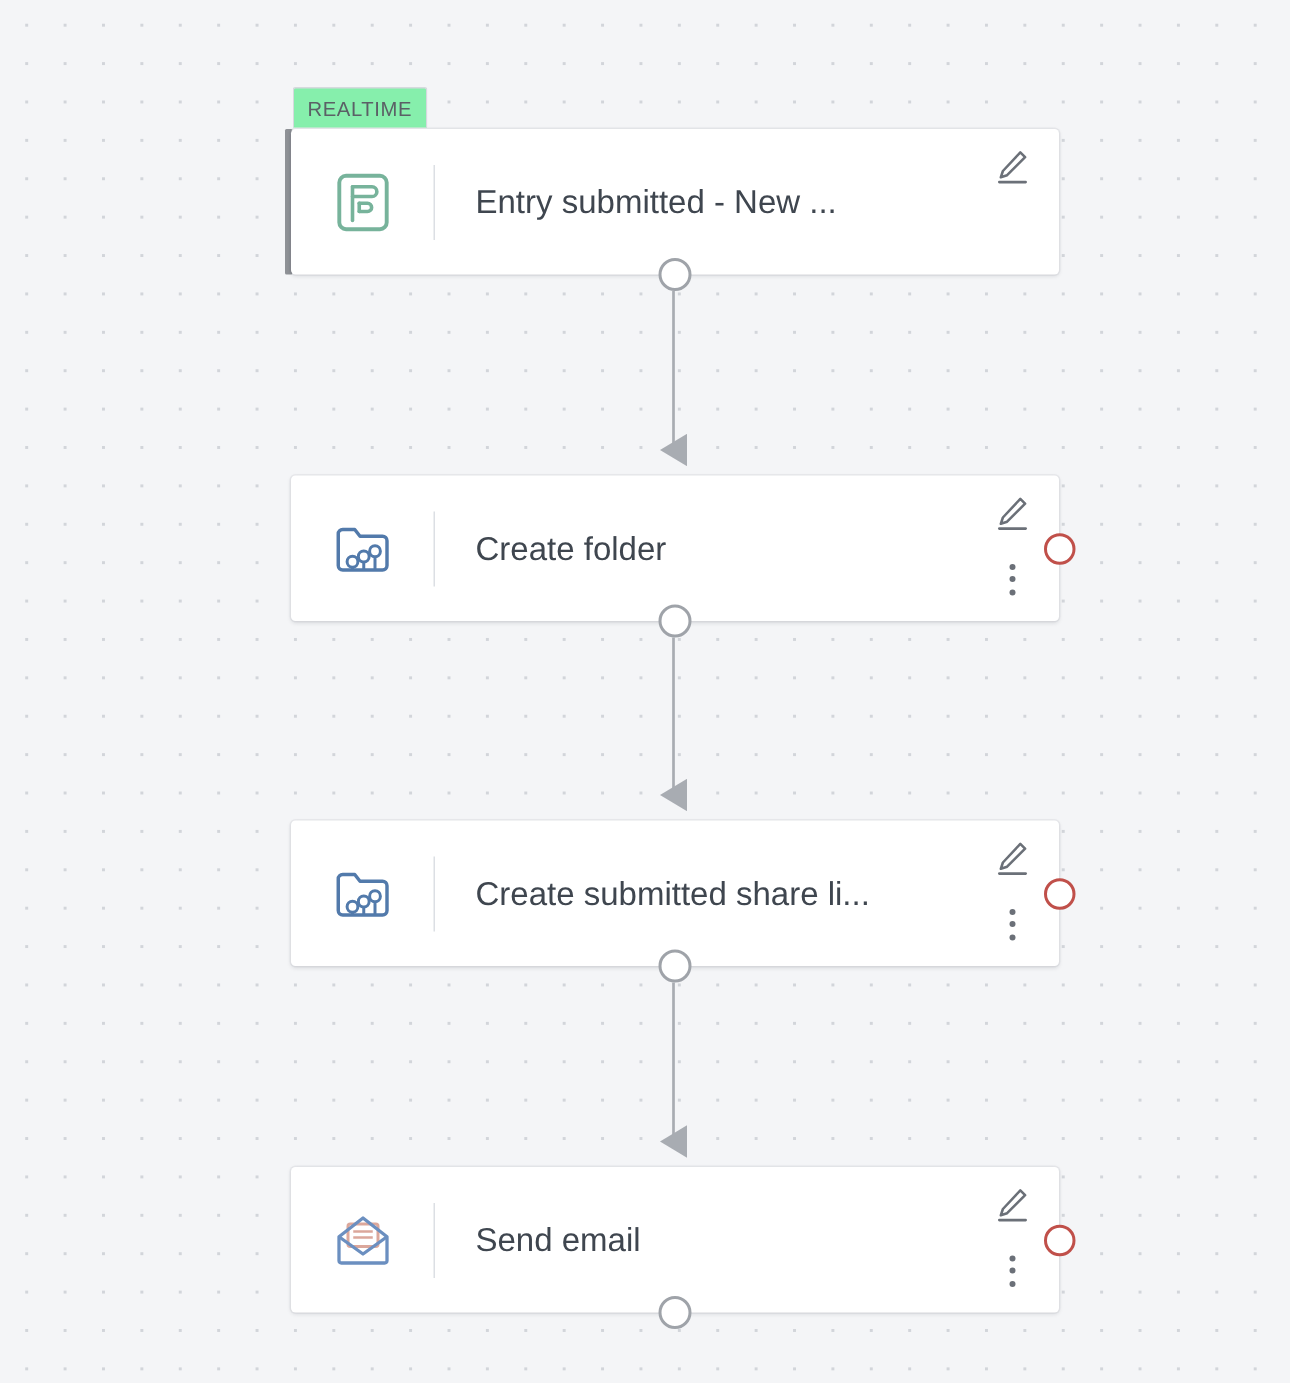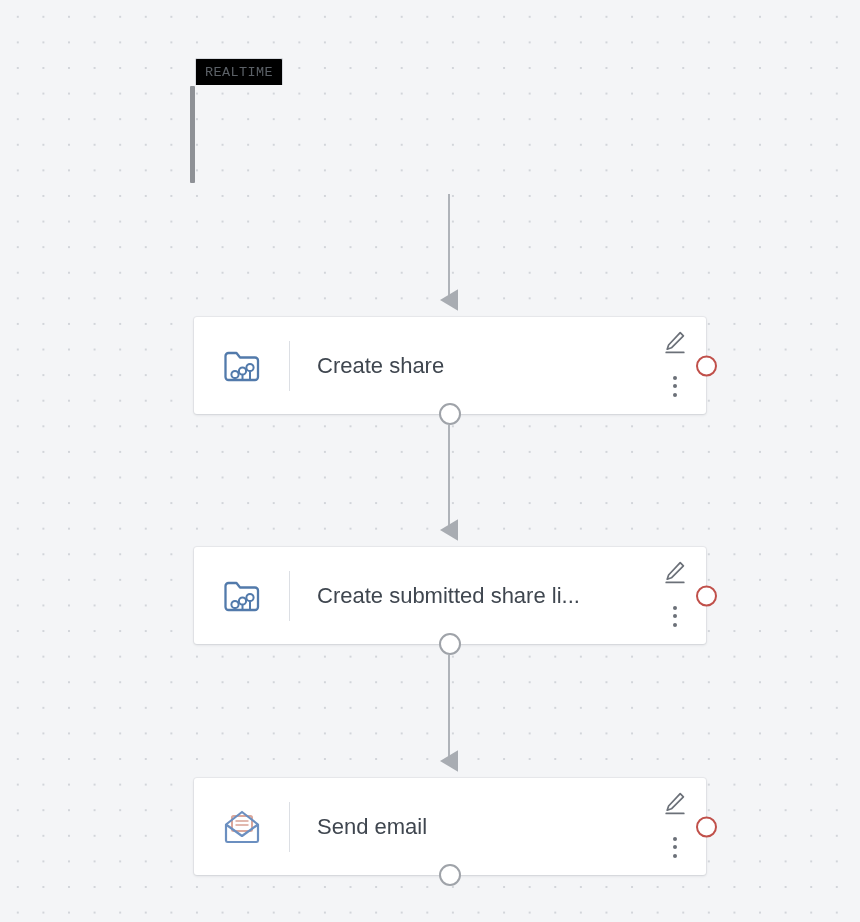--- a/index.html
+++ b/index.html
@@ -61,28 +61,28 @@
 
   
   .realtime-tab {
     position: absolute;
     left: 195px;
     top: 58px;
     height: 27px;
     padding: 0 9px;
     display: flex;
     align-items: center;
-    background: #000000;
+    background: #86efac;
     border: 1px solid #d6d9de;
     border-bottom: none;
     border-radius: 2px 2px 0 0;
     font-size: 13.5px;
     letter-spacing: 0.4px;
     color: #5b6066;
-    font-family: Liberation Mono, monospace;
+    font-family: Liberation Sans, sans-serif;
   }
 
   
   .node-icon {
     width: 96px;
     min-width: 96px;
     height: 100%;
     display: flex;
     align-items: center;
     justify-content: center;
@@ -185,36 +185,57 @@
     </defs>
     <line x1="449" y1="194" x2="449" y2="300" stroke="#a8acb2" stroke-width="1.8" marker-end="url(#arrow)"></line>
     <line x1="449" y1="425" x2="449" y2="530" stroke="#a8acb2" stroke-width="1.8" marker-end="url(#arrow)"></line>
     <line x1="449" y1="655" x2="449" y2="761" stroke="#a8acb2" stroke-width="1.8" marker-end="url(#arrow)"></line>
   </svg>
 
   <div class="realtime-tab">REALTIME</div>
 
   <div class="trigger-accent" style="top:86px;height:97px;"></div>
 
+  <div class="node trigger" style="top:86px;">
+    <div class="node-icon">
+      <svg width="36" height="40" viewBox="0 0 36 40">
+        <rect x="2.2" y="2.2" width="31.6" height="35.6" rx="4.5" ry="4.5" fill="none" stroke="#77b39b" stroke-width="2.6"></rect>
+        <path d="M 11 9.5 L 24 9.5 A 3.2 3.2 0 0 1 24 16 L 11 16" fill="none" stroke="#77b39b" stroke-width="2.4" stroke-linecap="round"></path>
+        <path d="M 11 9.5 L 11 32" fill="none" stroke="#77b39b" stroke-width="2.4" stroke-linecap="round"></path>
+        <path d="M 15.5 20.5 L 21 20.5 A 2.6 2.6 0 0 1 21 26 L 15.5 26" fill="none" stroke="#77b39b" stroke-width="2.4" stroke-linecap="round"></path>
+        <path d="M 15.5 20.5 L 15.5 26" fill="none" stroke="#77b39b" stroke-width="2.4" stroke-linecap="round"></path>
+      </svg>
+    </div>
+    <div class="node-title">Entry submitted - New ...</div>
+    <div class="node-actions">
+      <div class="edit-btn">
+        <svg width="26" height="26" viewBox="0 0 26 26">
+          <path d="M 18.2 3.6 L 21.4 6.8 L 9.4 18.8 L 5.2 20.2 L 6.6 16 Z" fill="none" stroke="#6b7078" stroke-width="1.7" stroke-linejoin="round"></path>
+          <line x1="4.2" y1="23.4" x2="21.8" y2="23.4" stroke="#6b7078" stroke-width="1.7" stroke-linecap="round"></line>
+        </svg>
+      </div>
+    </div>
+    <div class="port-bottom"></div>
+  </div>
 
   <div class="node" style="top:317px;">
     <div class="node-icon">
       <svg width="40" height="38" viewBox="0 0 40 38">
         <path d="M 3.5 9 A 3 3 0 0 1 6.5 6 L 14.5 6 L 18 10.5 L 33 10.5
                  A 3 3 0 0 1 36 13.5 L 36 30 A 3 3 0 0 1 33 33 L 6.5 33
                  A 3 3 0 0 1 3.5 30 Z" fill="none" stroke="#527aab" stroke-width="2.3" stroke-linejoin="round"></path>
         <circle cx="13" cy="27.5" r="3.6" fill="none" stroke="#527aab" stroke-width="2"></circle>
         <circle cx="20.5" cy="24" r="3.6" fill="none" stroke="#527aab" stroke-width="2"></circle>
         <circle cx="28" cy="20.5" r="3.6" fill="none" stroke="#527aab" stroke-width="2"></circle>
         <line x1="13" y1="31" x2="13" y2="33" stroke="#527aab" stroke-width="2"></line>
         <line x1="20.5" y1="27.5" x2="20.5" y2="33" stroke="#527aab" stroke-width="2"></line>
         <line x1="28" y1="24" x2="28" y2="33" stroke="#527aab" stroke-width="2"></line>
       </svg>
     </div>
-    <div class="node-title">Create share</div>
+    <div class="node-title">Create folder</div>
     <div class="node-actions">
       <div class="edit-btn">
         <svg width="26" height="26" viewBox="0 0 26 26">
           <path d="M 18.2 3.6 L 21.4 6.8 L 9.4 18.8 L 5.2 20.2 L 6.6 16 Z" fill="none" stroke="#6b7078" stroke-width="1.7" stroke-linejoin="round"></path>
           <line x1="4.2" y1="23.4" x2="21.8" y2="23.4" stroke="#6b7078" stroke-width="1.7" stroke-linecap="round"></line>
         </svg>
       </div>
       <div class="kebab-btn">
         <i></i>
         <i></i>

